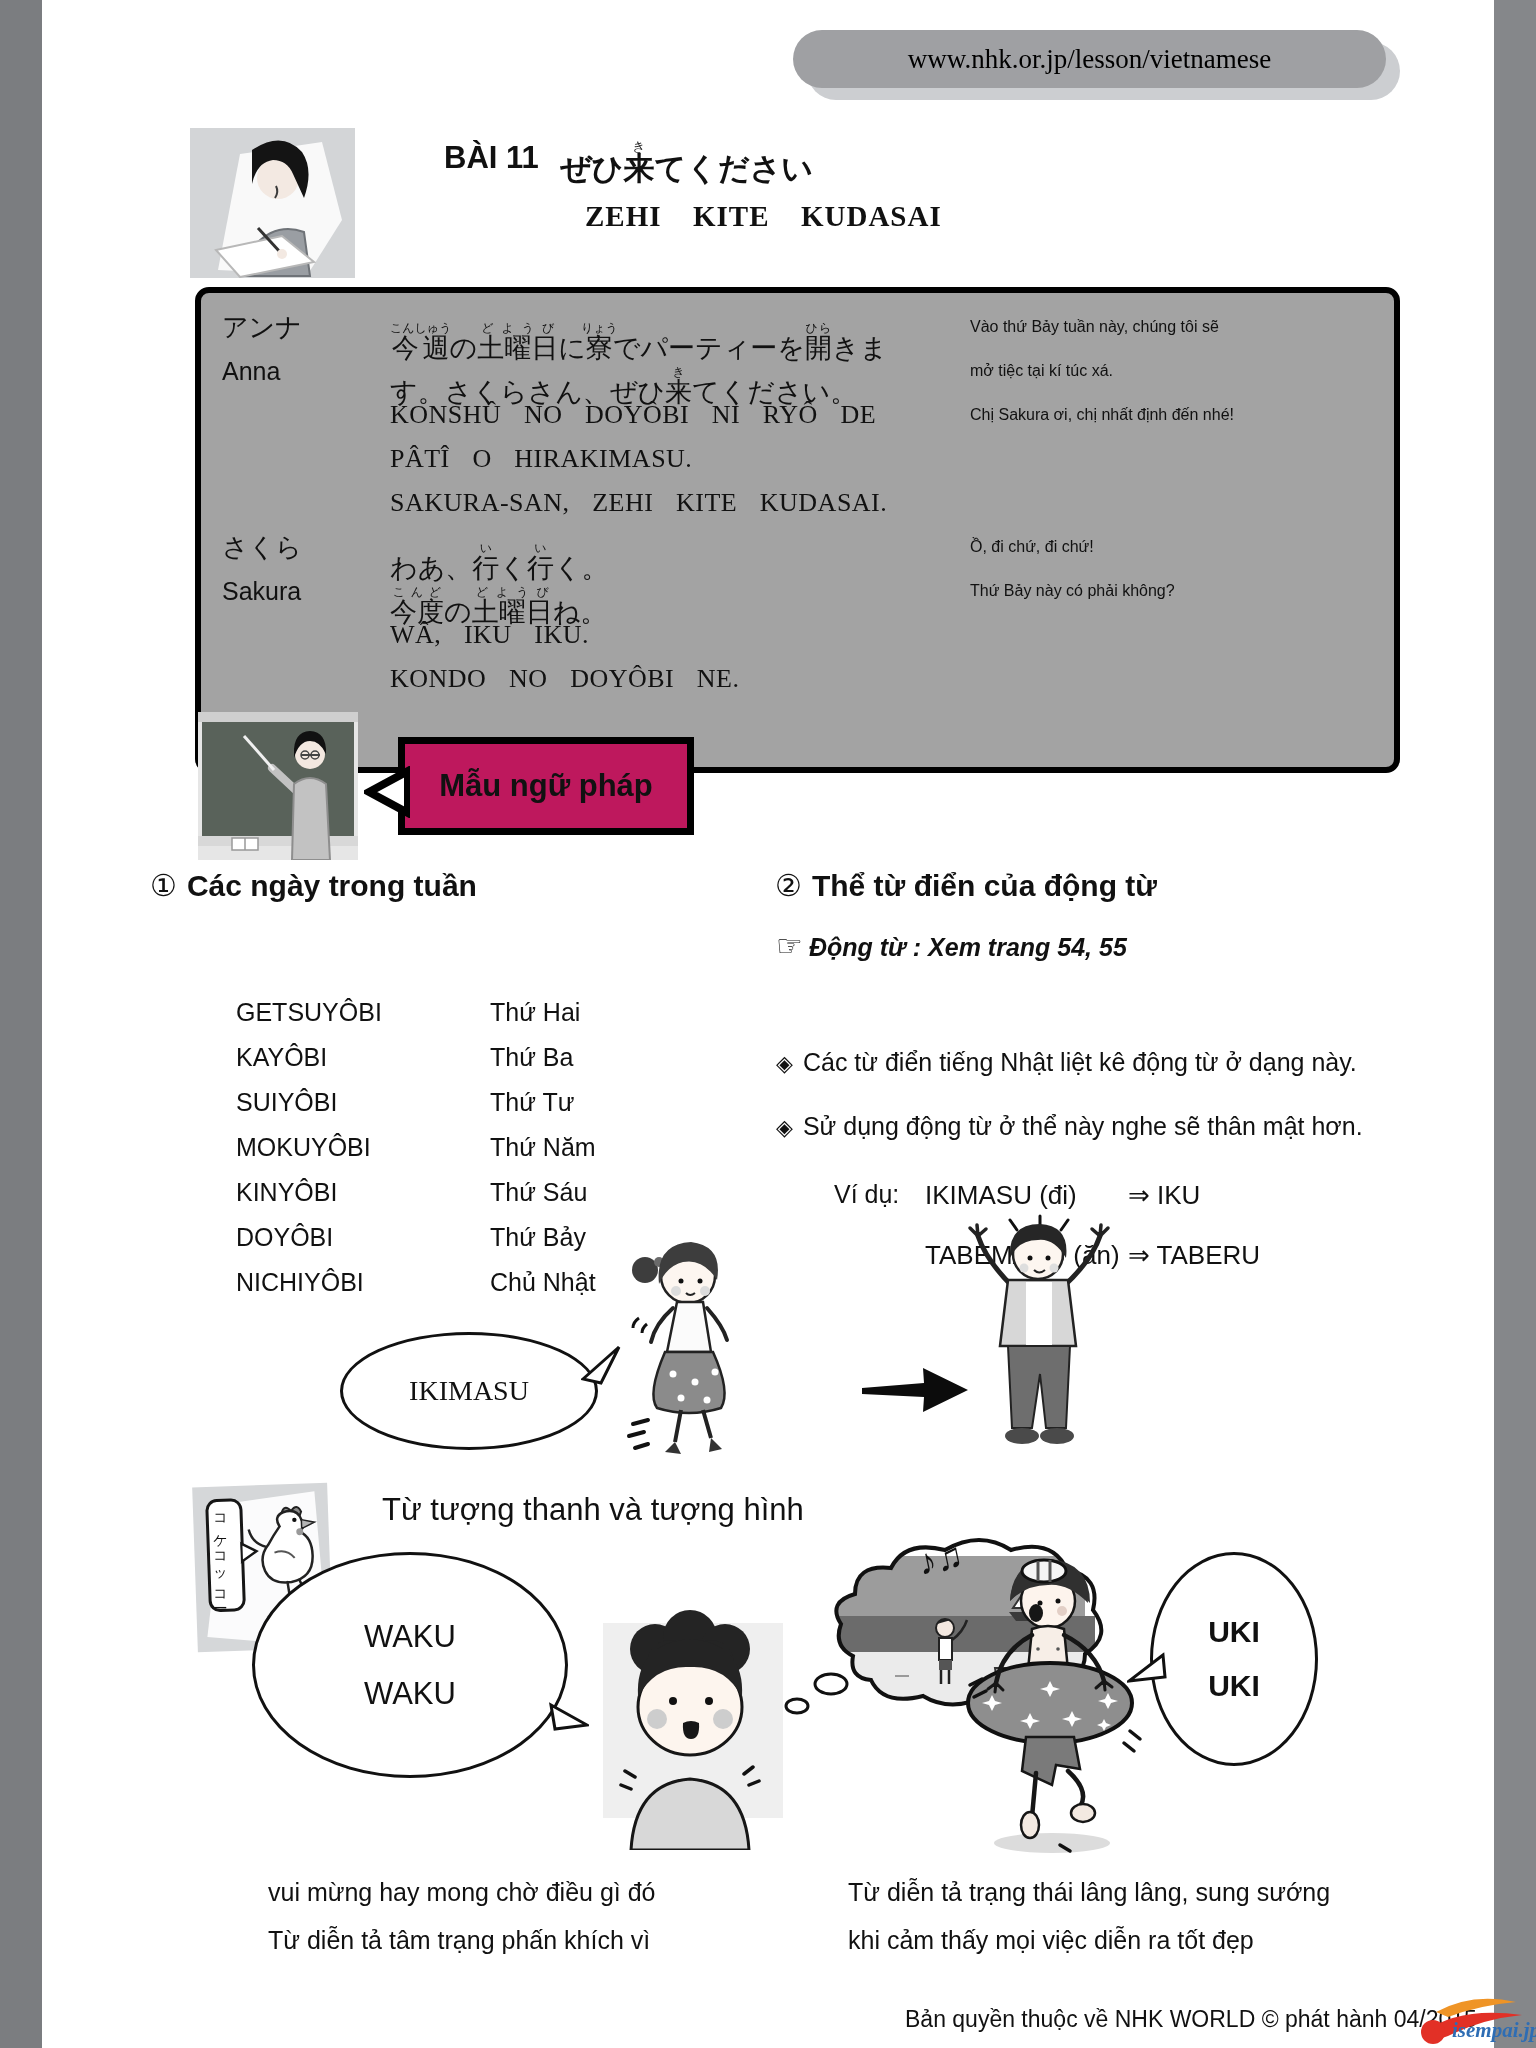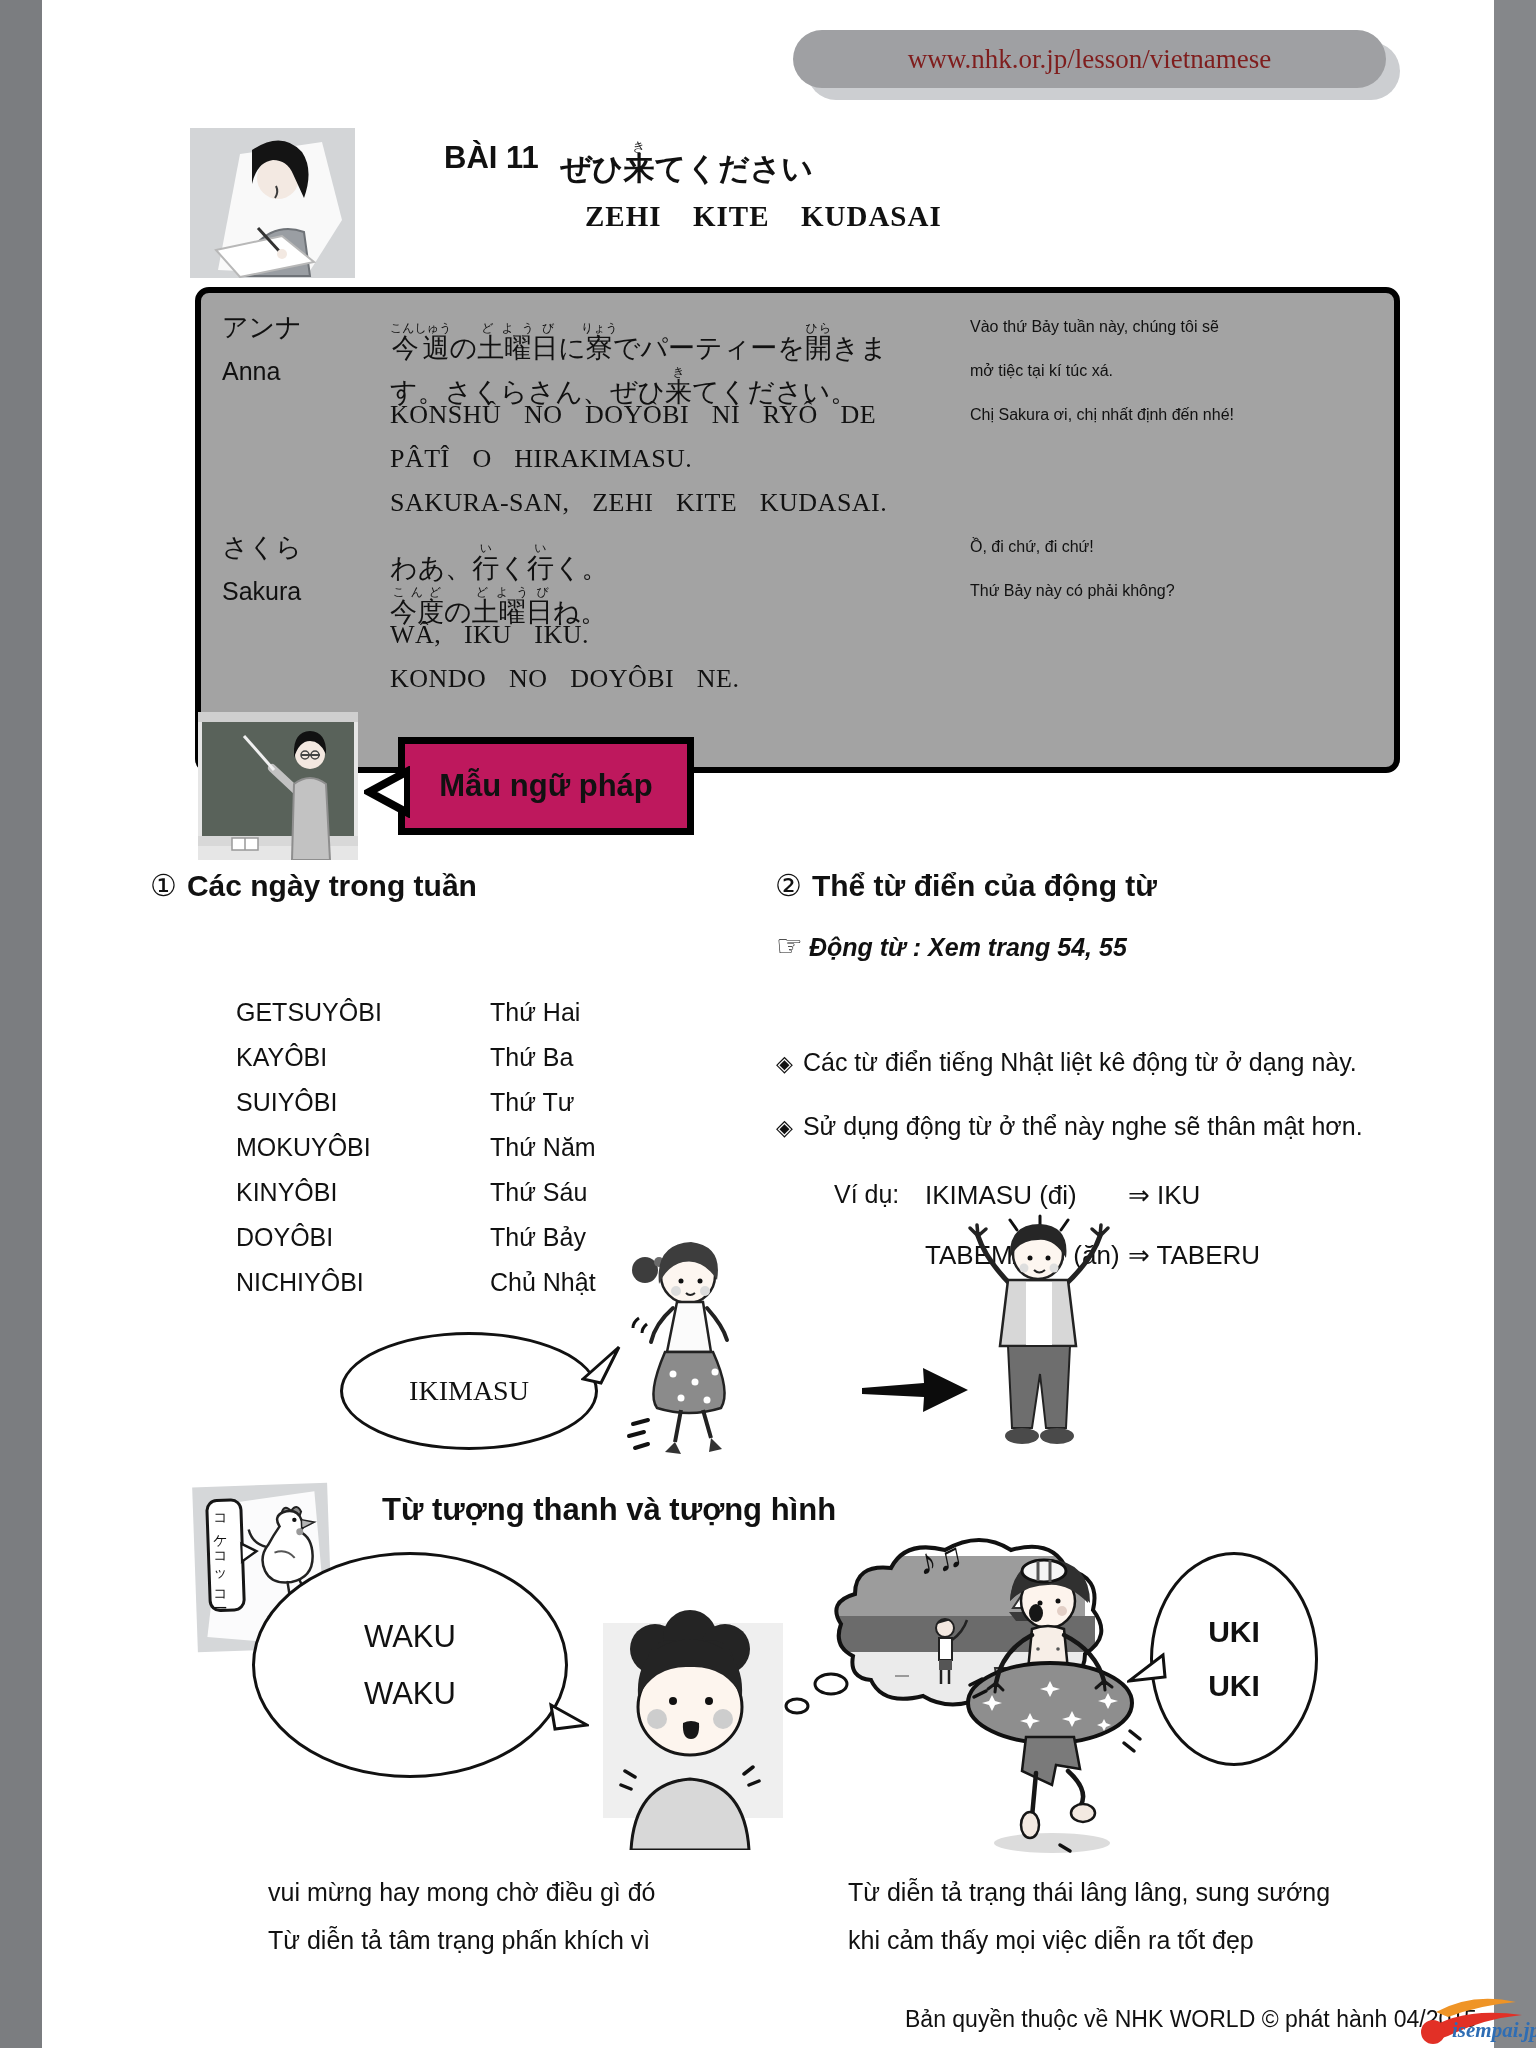--- a/index.html
+++ b/index.html
@@ -8,21 +8,21 @@
   .abs{position:absolute;}
   .sans{font-family:"Liberation Sans",sans-serif;}
   .serif{font-family:"Liberation Serif",serif;}
   .strip{position:absolute;top:0;width:42px;height:2048px;background:#7b7d80;}
   .strip.left{left:0;}
   .strip.right{right:0;background:#85878a;}
 
   
   .pill-shadow{position:absolute;left:807px;top:42px;width:593px;height:58px;border-radius:30px;background:#ccced1;}
   .url-pill{position:absolute;left:793px;top:30px;width:593px;height:58px;border-radius:30px;background:#9fa0a3;
-            display:flex;align-items:center;justify-content:center;font-size:27px;color:#7f1d1d;}
+            display:flex;align-items:center;justify-content:center;font-size:27px;color:#000000;}
 
   
   .lesson-label{position:absolute;left:444px;top:140px;font-size:31px;font-weight:bold;}
   .lesson-title-jp{position:absolute;left:560px;top:140px;font-size:31px;font-weight:bold;}
   .lesson-title-jp rt{font-size:13px;font-weight:normal;}
   .lesson-romaji{position:absolute;left:585px;top:200px;font-size:29px;font-weight:bold;word-spacing:0.8em;letter-spacing:1px;}
 
   
   .illu-box{position:absolute;overflow:hidden;}
 
@@ -63,21 +63,21 @@
   
   .bubble{position:absolute;background:#fff;border:3px solid #111;display:flex;flex-direction:column;
           align-items:center;justify-content:center;z-index:3;}
   .bubble .tail{position:absolute;z-index:4;}
   .ikimasu-bubble{left:340px;top:1332px;width:252px;height:112px;border-radius:50%;
                   font-family:"Liberation Serif",serif;font-size:28px;}
   .kite-bubble{left:1150px;top:1240px;width:282px;height:164px;border-radius:50%;font-size:28px;line-height:1.9;}
   .waku-bubble{left:252px;top:1552px;width:310px;height:220px;border-radius:50%;font-size:31px;font-weight:normal;line-height:1.85;}
   .uki-bubble{left:1150px;top:1552px;width:162px;height:208px;border-radius:50%;font-size:30px;font-weight:bold;line-height:1.8;}
 
-  .ono-head{position:absolute;left:382px;top:1492px;font-size:31px;font-weight:bold;}
+  .ono-head{position:absolute;left:382px;top:1492px;font-size:31px;font-weight:normal;}
   .chicken-box{left:195px;top:1485px;width:135px;height:165px;background:#d5d7d9;transform:rotate(-2deg);}
   .chicken-sound{position:absolute;left:212px;top:1505px;height:104px;writing-mode:vertical-rl;font-size:14px;
                  letter-spacing:3px;z-index:2;}
   .music-notes{position:absolute;left:918px;top:1538px;font-size:36px;transform:rotate(-12deg);}
 
   .caption{position:absolute;font-size:25px;line-height:48px;}
   .caption-left{left:268px;top:1868px;}
   .caption-right{left:848px;top:1868px;}
 
   .footer{position:absolute;left:905px;top:2006px;font-size:23px;}

